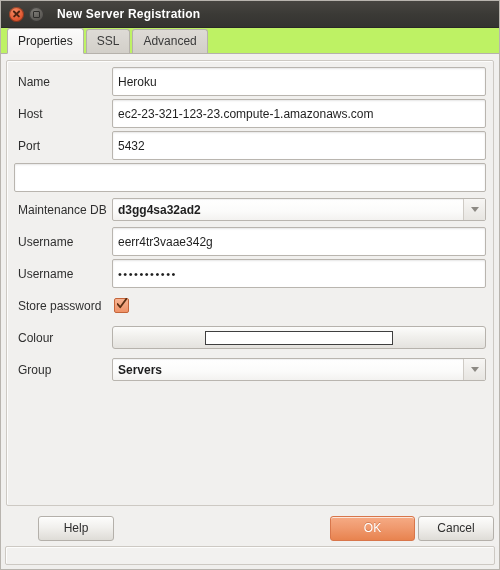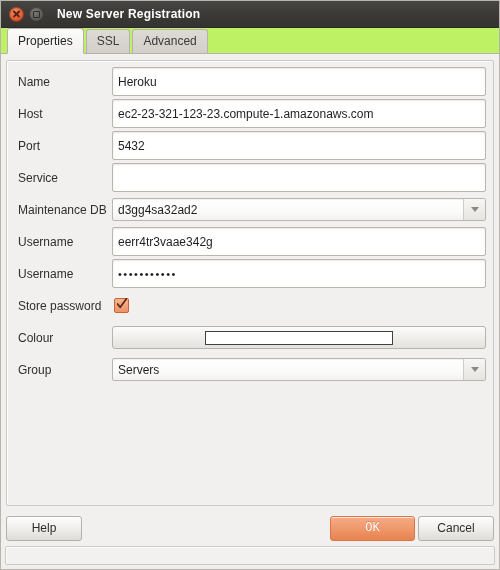--- a/index.html
+++ b/index.html
@@ -195,20 +195,21 @@
     width: 100%;
     height: 23px;
     box-sizing: border-box;
     position: relative;
     display: flex;
     align-items: center;
     border: 1px solid #b9b5af;
     border-radius: 2px;
     background: linear-gradient(to bottom, #ffffff 0%, #fbfbfa 60%, #f3f2f0 100%);
     box-shadow: inset 0 1px 1px rgba(0,0,0,0.06);
+    font-weight: bold;
   }
   .combo-value {
     flex: 1 1 auto;
     padding: 0 5px;
     font-size: 12px;
     color: #1f1f1f;
     white-space: nowrap;
     overflow: hidden;
   }
   .combo-arrow-box {
@@ -285,28 +286,28 @@
     box-sizing: border-box;
     padding: 0 14px;
     font-family: "Liberation Sans", sans-serif;
     font-size: 12px;
     color: #2e2e2e;
     border: 1px solid #b4b0aa;
     border-radius: 3px;
     background: linear-gradient(to bottom, #fdfdfc 0%, #f1f0ed 45%, #dedcd7 100%);
     box-shadow: 0 1px 0 rgba(255,255,255,0.7) inset;
     white-space: nowrap;
+    margin-left: 32px;
   }
   .btn.default {
     color: #ffffff;
     border: 1px solid #d8764b;
     background: linear-gradient(to bottom, #f6ab85 0%, #f09a6f 45%, #e8834f 100%);
     text-shadow: 0 -1px 0 rgba(150,60,20,0.35);
     min-width: 85px;
-    font-family: Liberation Mono, monospace;
   }
   .spacer { flex: 1 1 auto; }
   .btn + .btn { margin-left: 3px; }
 
   
   .statusbar {
     height: 19px;
     min-height: 19px;
     margin: 0 4px 4px 4px;
     border: 1px solid #cdc9c3;
@@ -356,21 +357,20 @@
       </div>
 
       <div class="form-row">
         <div class="form-label">Port</div>
         <div class="field-area">
           <input class="txt" type="text" value="5432" style="">
         </div>
       </div>
 
       <div class="form-row">
-        <div class="form-label">Service</div>
         <div class="field-area">
           <input class="txt" type="text" value="" style="">
         </div>
       </div>
 
       <div class="form-row">
         <div class="form-label">Maintenance DB</div>
         <div class="field-area">
           <div class="combo">
             <div class="combo-value">d3gg4sa32ad2</div>

